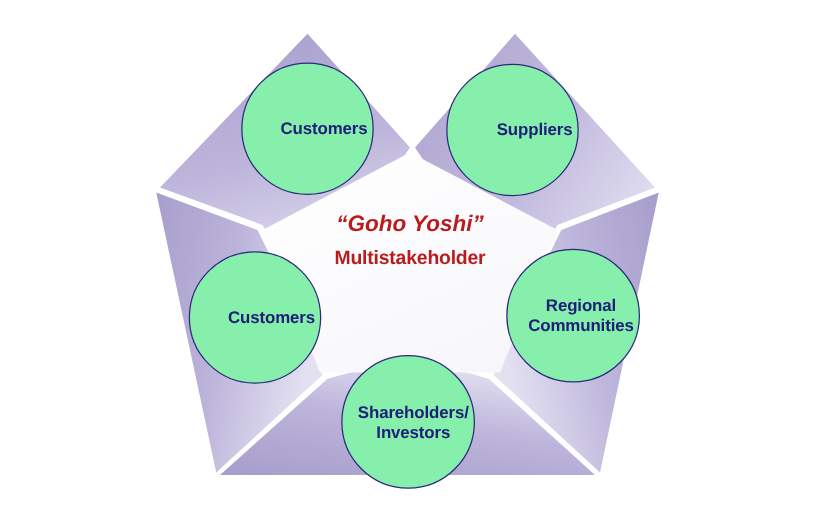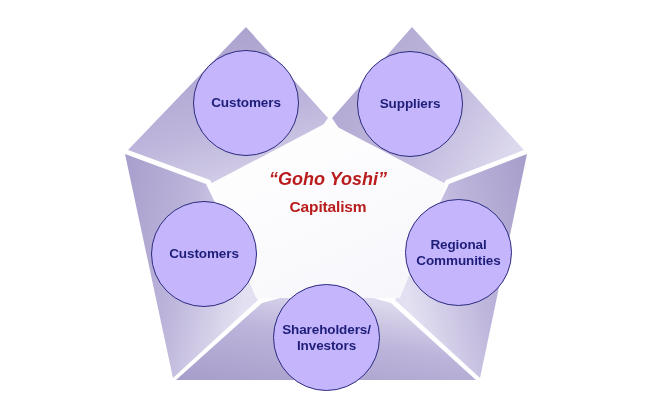--- a/index.html
+++ b/index.html
@@ -22,26 +22,26 @@
   #star-svg {
     position: absolute;
     left: 0;
     top: 0;
     width: 656px;
     height: 410px;
   }
   .node-circle {
     position: absolute;
     border-radius: 50%;
-    background: #c4b5fd;
+    background: #86efac;
     border: 1.6px solid #2b2b7e;
     box-sizing: border-box;
     display: flex;
     align-items: center;
-    justify-content: center;
+    justify-content: flex-end;
     text-align: center;
     color: #1e1e78;
     font-weight: bold;
     font-size: 13.5px;
     line-height: 1.18;
     letter-spacing: -0.1px;
     font-family: "Liberation Sans", sans-serif;
   }
   .node-label {
     display: block;
@@ -146,17 +146,17 @@
     <span class="node-label">Shareholders/<br>Investors</span>
   </div>
 
   <div class="node-circle" style="left:151px; top:201px; width:106px; height:106px;">
     <span class="node-label">Customers</span>
   </div>
 
   <div id="center-text">
     <div id="center-tagline">“Goho Yoshi”</div>
     <div id="center-main">
-      <div>Capitalism</div>
+      <div>Multistakeholder</div>
     </div>
   </div>
 
 </div>
 
 </body></html>

